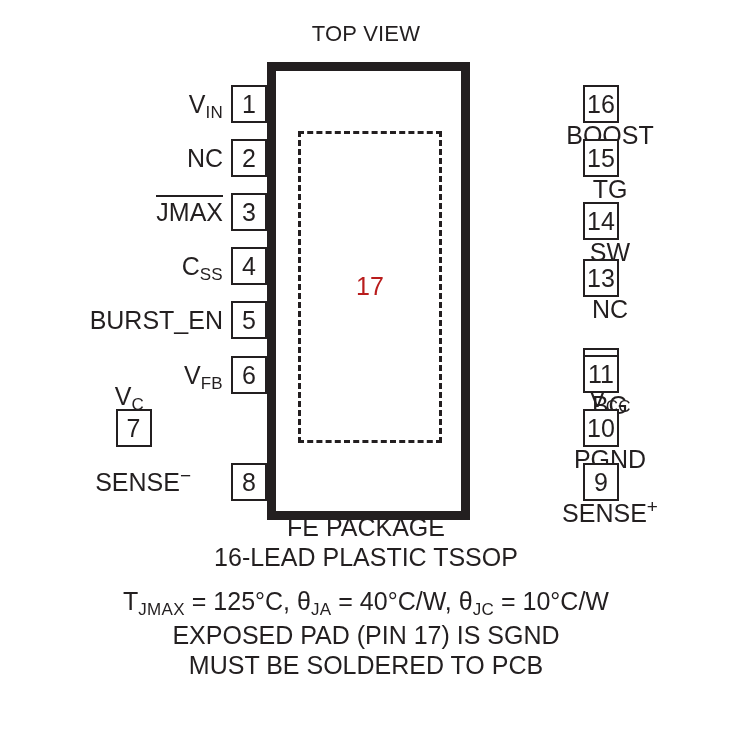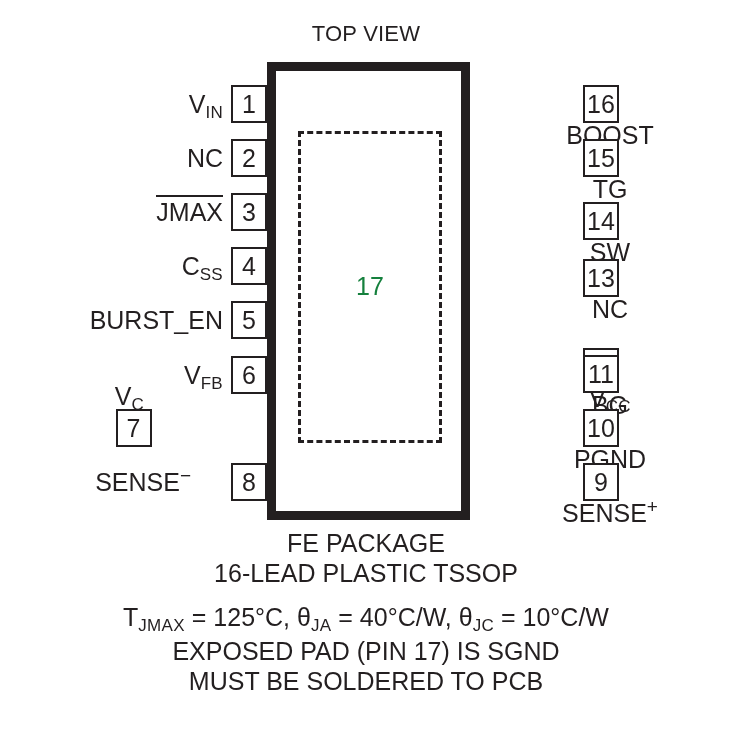--- a/index.html
+++ b/index.html
@@ -54,21 +54,21 @@
     z-index: 4;
   }
   #exposed-pad-label {
     position: absolute;
     left: 298px;
     top: 272px;
     width: 144px;
     text-align: center;
     font-size: 25px;
     z-index: 5;
-    color: #15803d;
+    color: #b91c1c;
   }
 
   
   .pin-row {
     position: absolute;
     height: 38px;
     display: flex;
     align-items: center;
     z-index: 2;
   }
@@ -130,21 +130,21 @@
   }
   .ovl {
     border-top: 2px solid #231f20;
     padding-top: 1px;
   }
 
   
   #caption {
     position: absolute;
     left: 0;
-    top: 528px;
+    top: 512px;
     width: 732px;
     text-align: center;
   }
   .caption-line {
     font-size: 25px;
     line-height: 30px;
     color: #231f20;
     white-space: nowrap;
   }
   #caption-gap {

